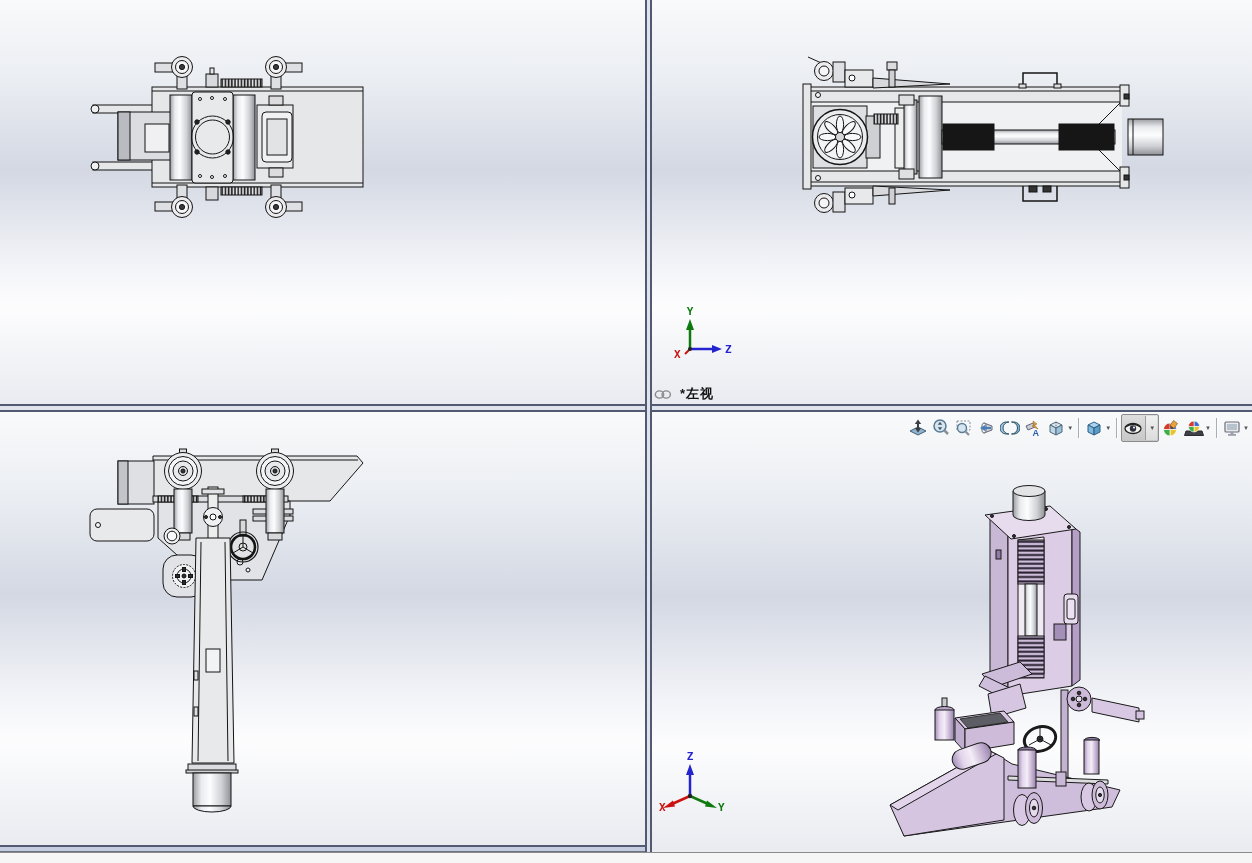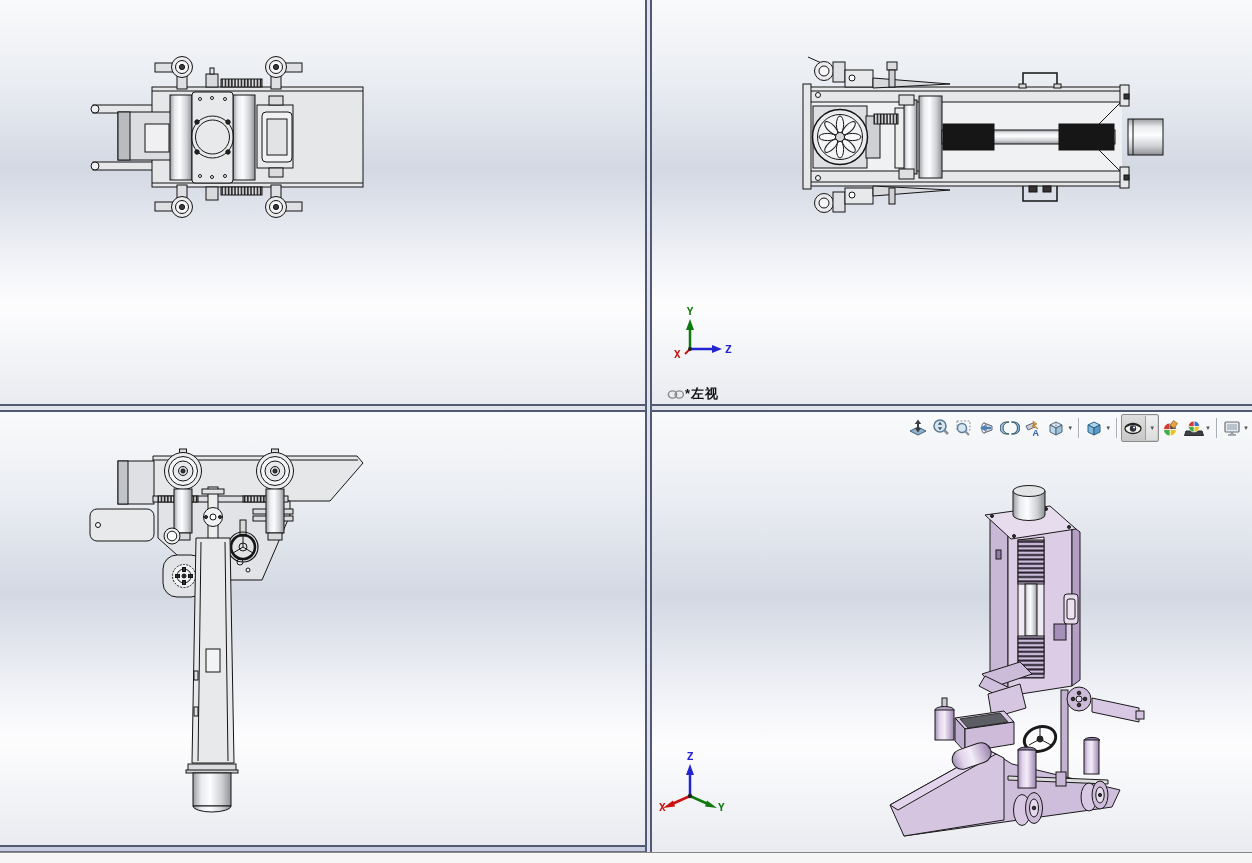--- a/index.html
+++ b/index.html
@@ -14,21 +14,21 @@
   .drawing{position:absolute;left:0;top:0;pointer-events:none;}
   .split-v{position:absolute;left:645px;top:0;width:3px;height:852px;
     background:#dfe3ec;border-left:2px solid #515a72;border-right:2px solid #515a72;}
   .split-h{position:absolute;left:0;top:404px;width:1252px;height:4px;
     background:#dfe3ec;border-top:2px solid #515a72;border-bottom:2px solid #515a72;}
   .split-bl{position:absolute;left:0;top:845px;width:645px;height:4px;
     background:#c6cce0;border-top:2px solid #515a72;border-bottom:1px solid #6a7288;}
   .bottom-strip{position:absolute;left:0;top:852px;width:1252px;height:11px;
     background:#f6f6f7;border-top:1px solid #8a8a8a;}
   
-  .view-label{position:absolute;left:15px;top:385px;display:flex;align-items:center;gap:0;}
+  .view-label{position:absolute;left:2px;top:385px;display:flex;align-items:center;gap:8px;}
   .view-label .txt{font-size:13px;font-weight:bold;color:#111;letter-spacing:1px;}
   
   .triad{position:absolute;}
   #triad-ortho{left:12px;top:303px;}
   #triad-iso{left:6px;top:336px;}
   .triad text{font-family:"DejaVu Sans Mono",monospace;font-size:11px;font-weight:bold;}
   
   .hud-toolbar{position:absolute;top:3px;right:2px;height:26px;display:flex;
     align-items:center;gap:1px;}
   .hud-btn{height:24px;display:flex;align-items:center;background:transparent;

